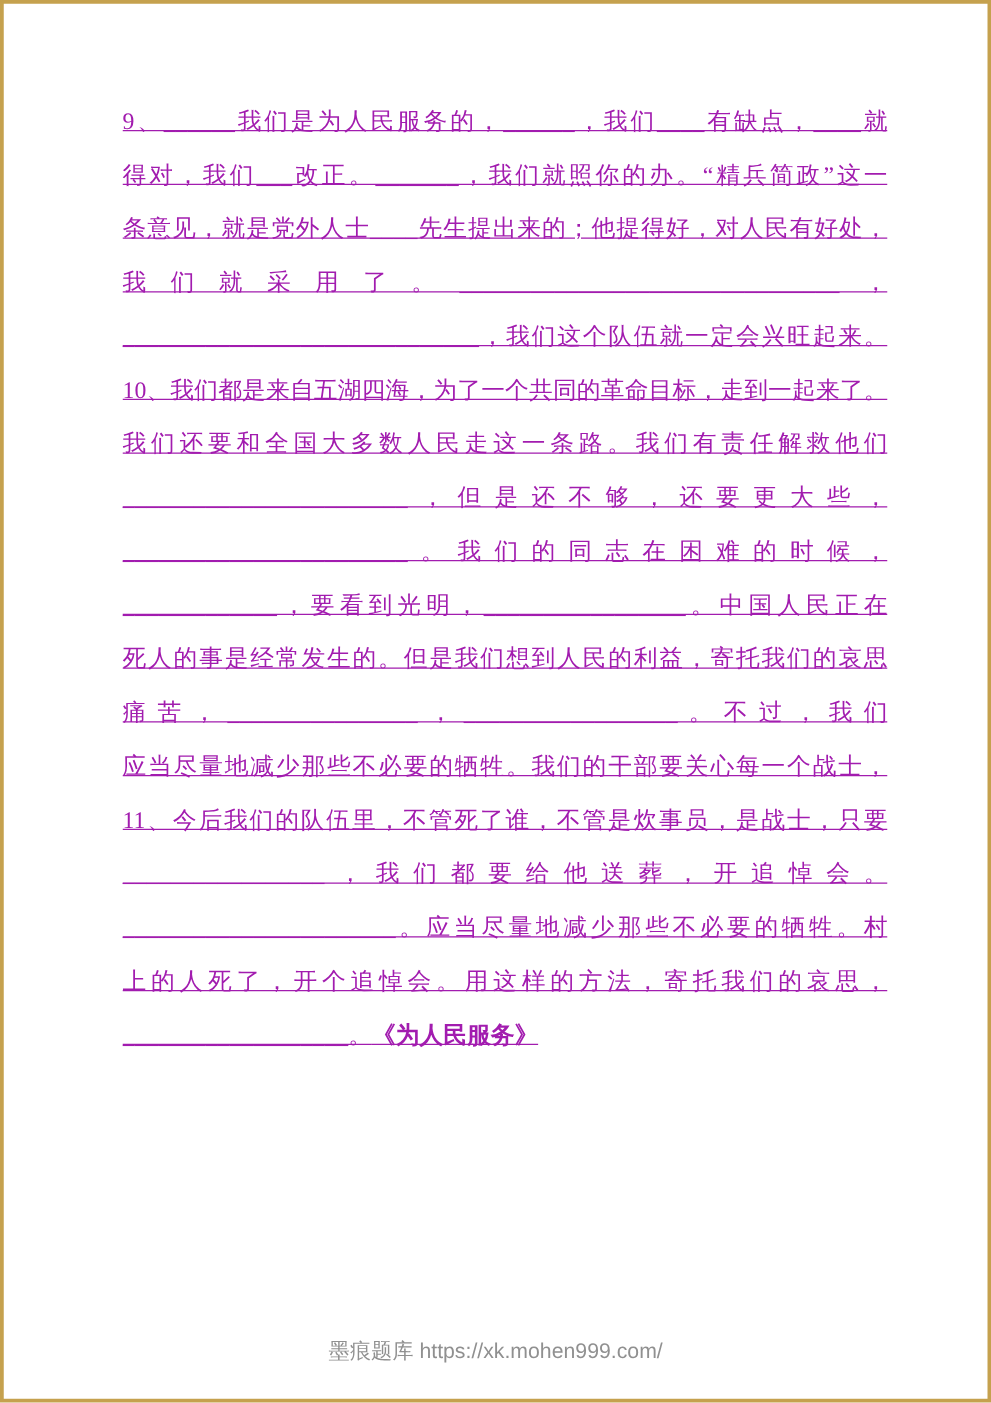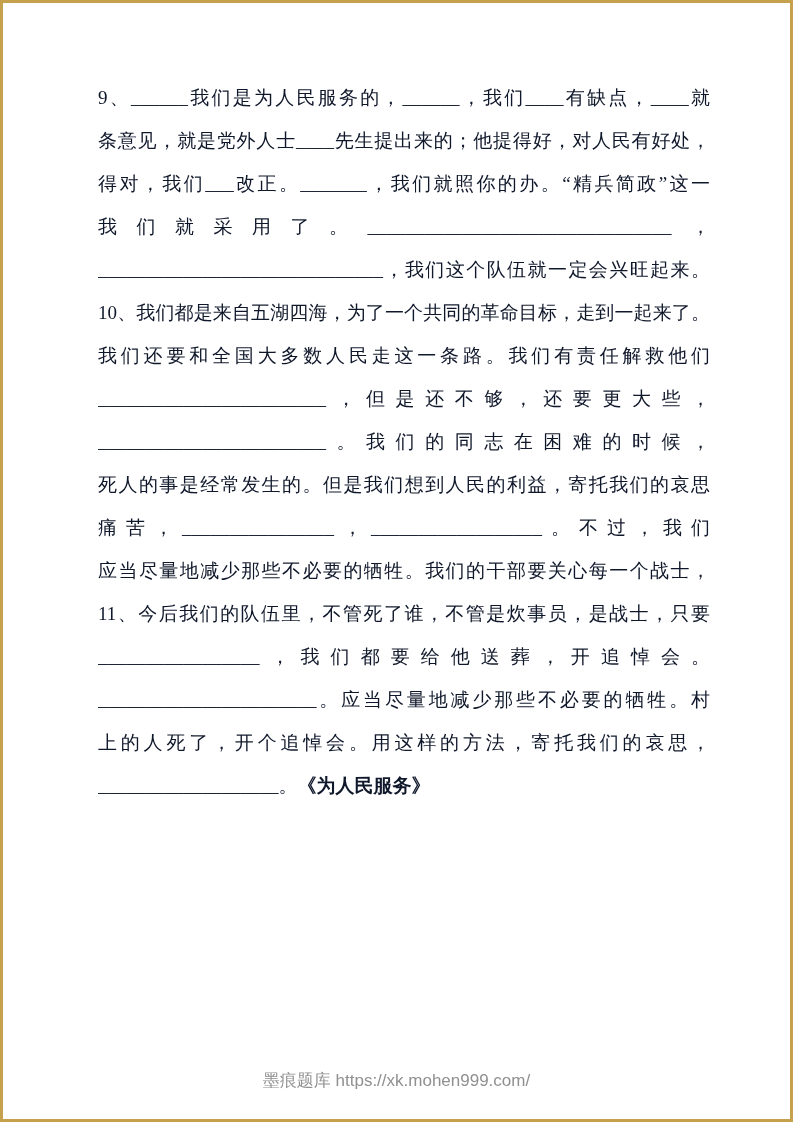--- a/index.html
+++ b/index.html
@@ -18,24 +18,25 @@
     left: 95px;
     top: 73px;
     width: 612px;
   }
   .para { margin: 0; padding: 0; }
   .line {
     font-size: 19px;
     line-height: 43px;
     height: 43px;
     overflow: hidden;
-    color: #0f172a;
+    color: #a21caf;
     text-align: left;
     letter-spacing: 0;
     white-space: normal;
+    text-decoration: underline;
   }
   .line.j {
     text-align: justify;
     text-align-last: justify;
   }
   .line b { font-weight: bold; }
   .footer {
     position: absolute;
     left: 0;
     right: 0;
@@ -47,30 +48,31 @@
     color: #909090;
   }
   .footer span { color: #909090; }
 </style>
 </head>
 <body>
 
 <div class="content">
     <div class="para">
       <div class="line j">9、______我们是为人民服务的，______，我们____有缺点，____就</div>
+      <div class="line j">得对，我们___改正。_______，我们就照你的办。“精兵简政”这一</div>
       <div class="line j">条意见，就是党外人士____先生提出来的；他提得好，对人民有好处，</div>
-      <div class="line j">得对，我们___改正。_______，我们就照你的办。“精兵简政”这一</div>
       <div class="line j">我们就采用了。________________________________，</div>
       <div class="line j">______________________________，我们这个队伍就一定会兴旺起来。</div>
     </div>
     <div class="para">
       <div class="line j">10、我们都是来自五湖四海，为了一个共同的革命目标，走到一起来了。</div>
       <div class="line j">我们还要和全国大多数人民走这一条路。我们有责任解救他们</div>
       <div class="line j">________________________，但是还不够，还要更大些，</div>
       <div class="line j">________________________。我们的同志在困难的时候，</div>
+      <div class="line j">_____________，要看到光明，_________________。中国人民正在</div>
       <div class="line j">死人的事是经常发生的。但是我们想到人民的利益，寄托我们的哀思</div>
       <div class="line j">痛苦，________________，__________________。不过，我们</div>
       <div class="line j">应当尽量地减少那些不必要的牺牲。我们的干部要关心每一个战士，</div>
     </div>
     <div class="para">
       <div class="line j">11、今后我们的队伍里，不管死了谁，不管是炊事员，是战士，只要</div>
       <div class="line j">_________________，我们都要给他送葬，开追悼会。</div>
       <div class="line j">_______________________。应当尽量地减少那些不必要的牺牲。村</div>
       <div class="line j">上的人死了，开个追悼会。用这样的方法，寄托我们的哀思，</div>
       <div class="line"><span>___________________。</span><b>《为人民服务》</b></div>

